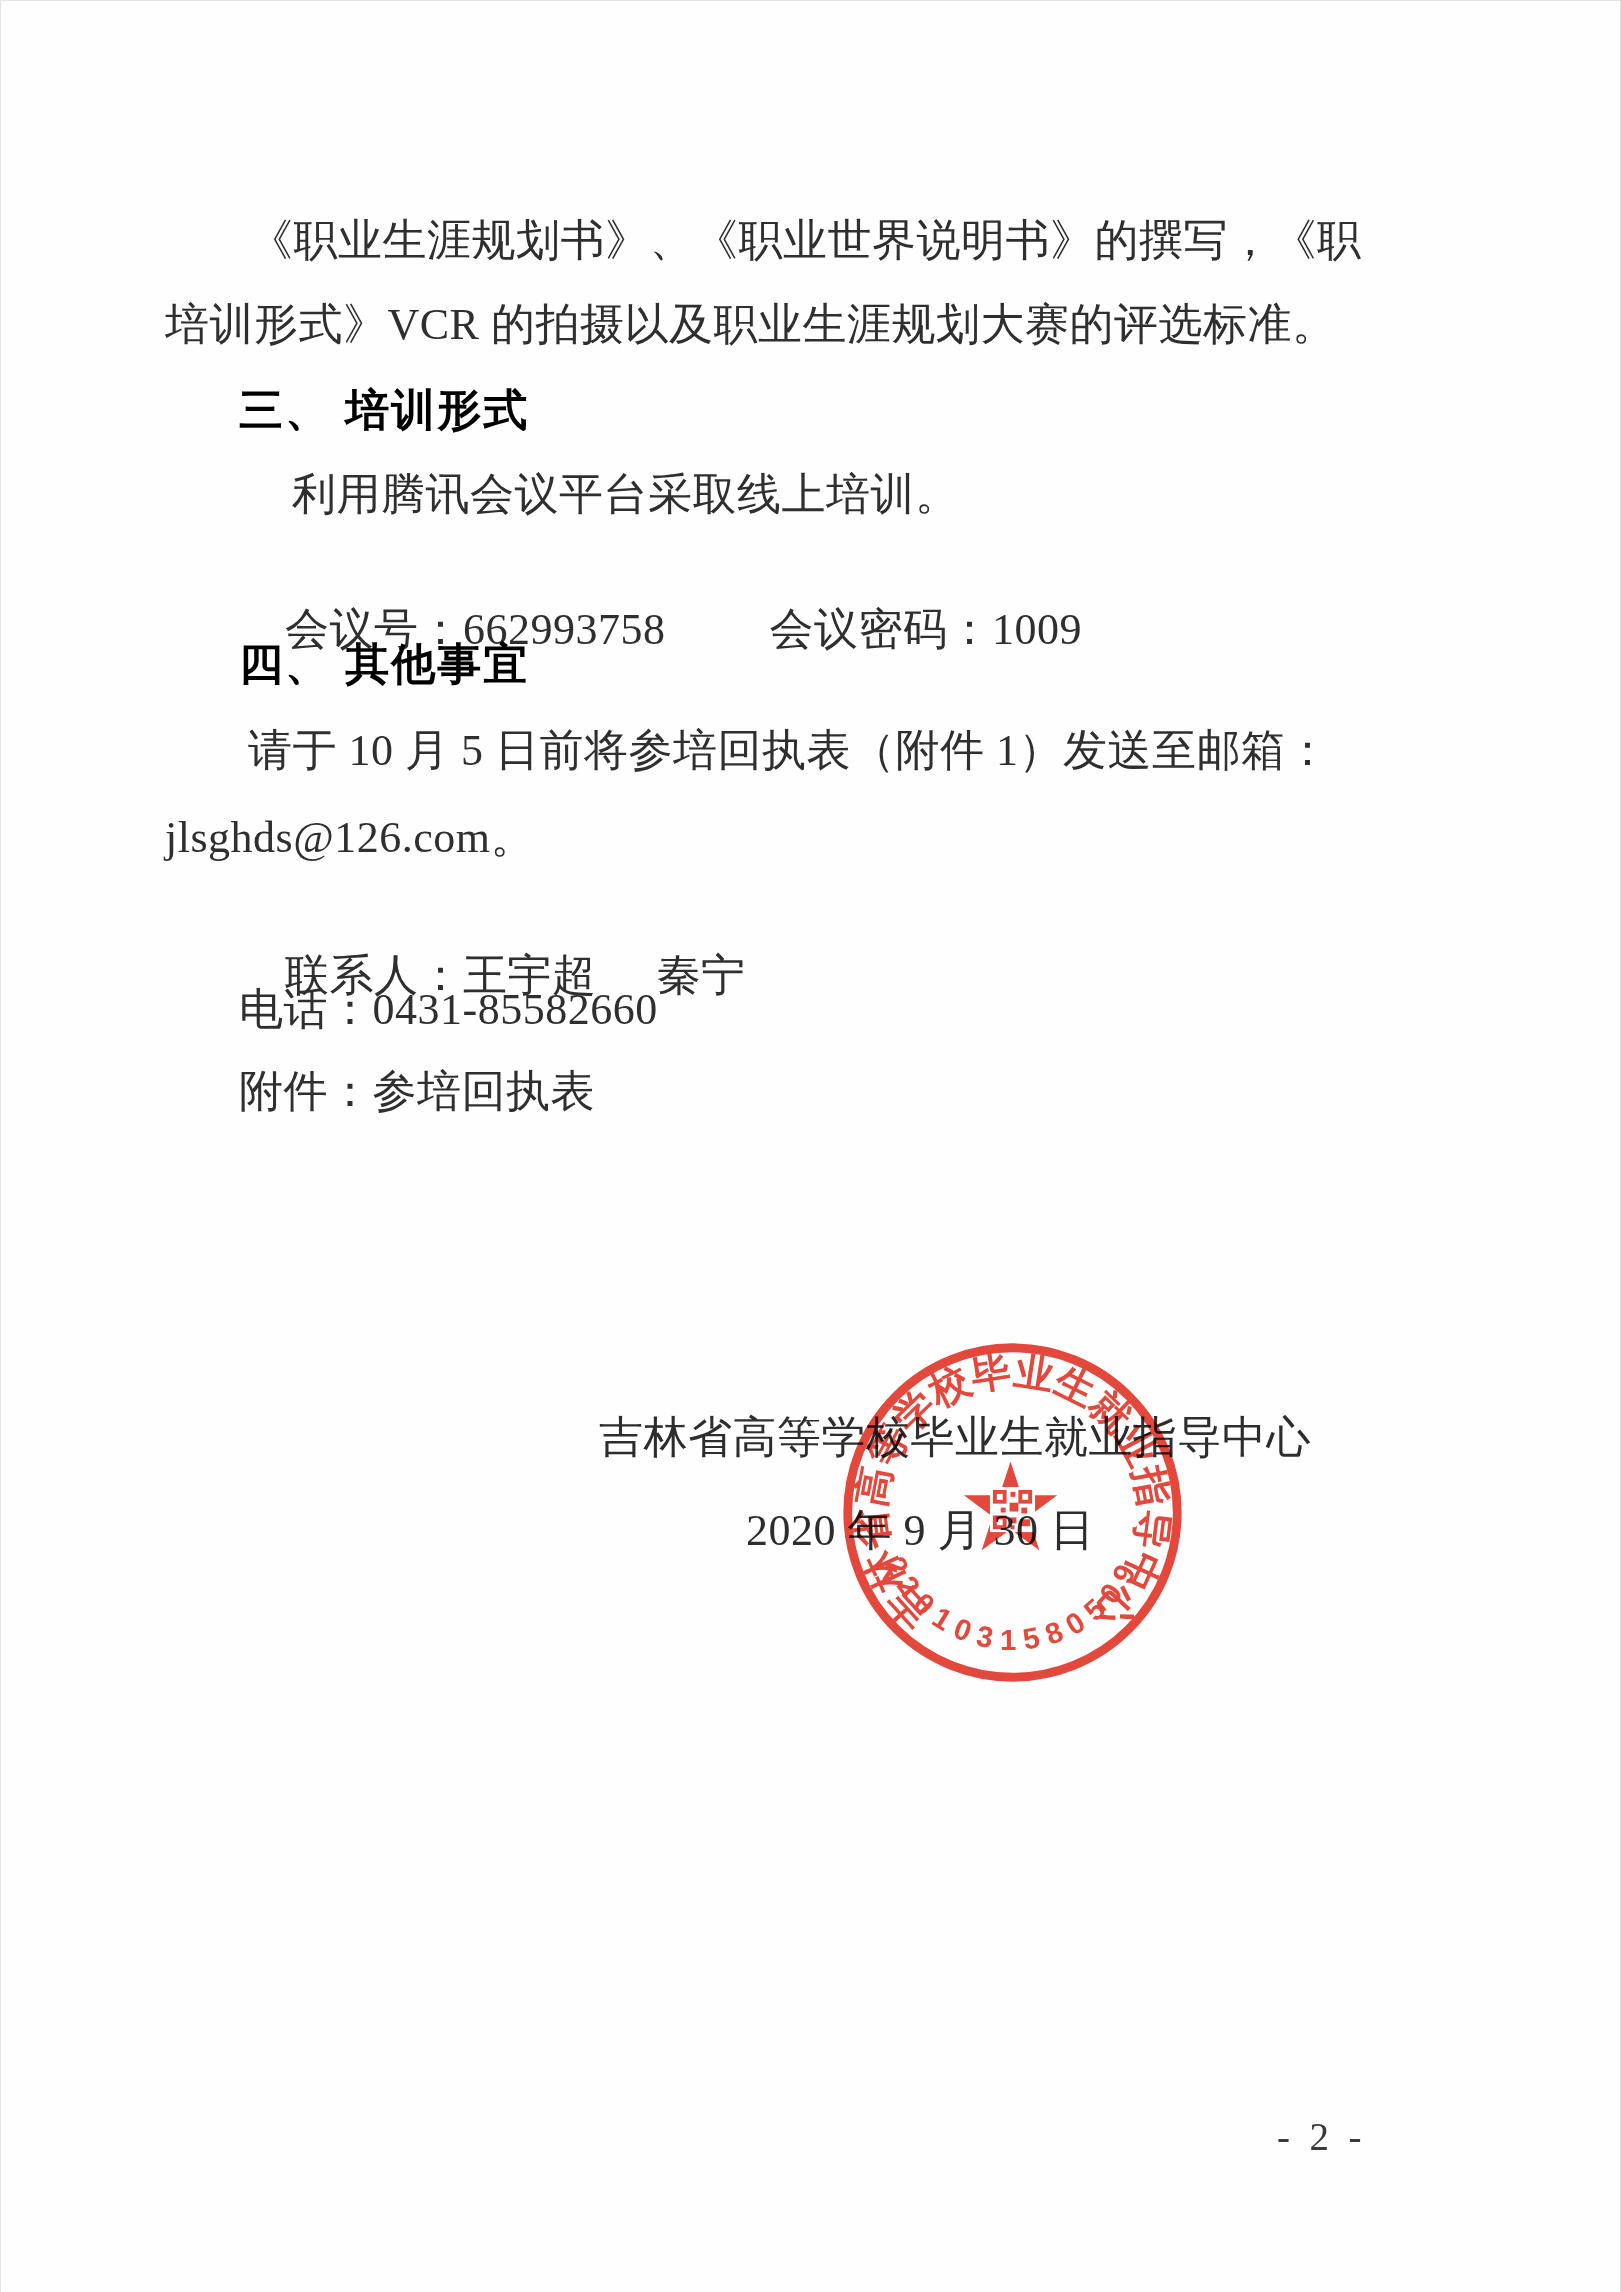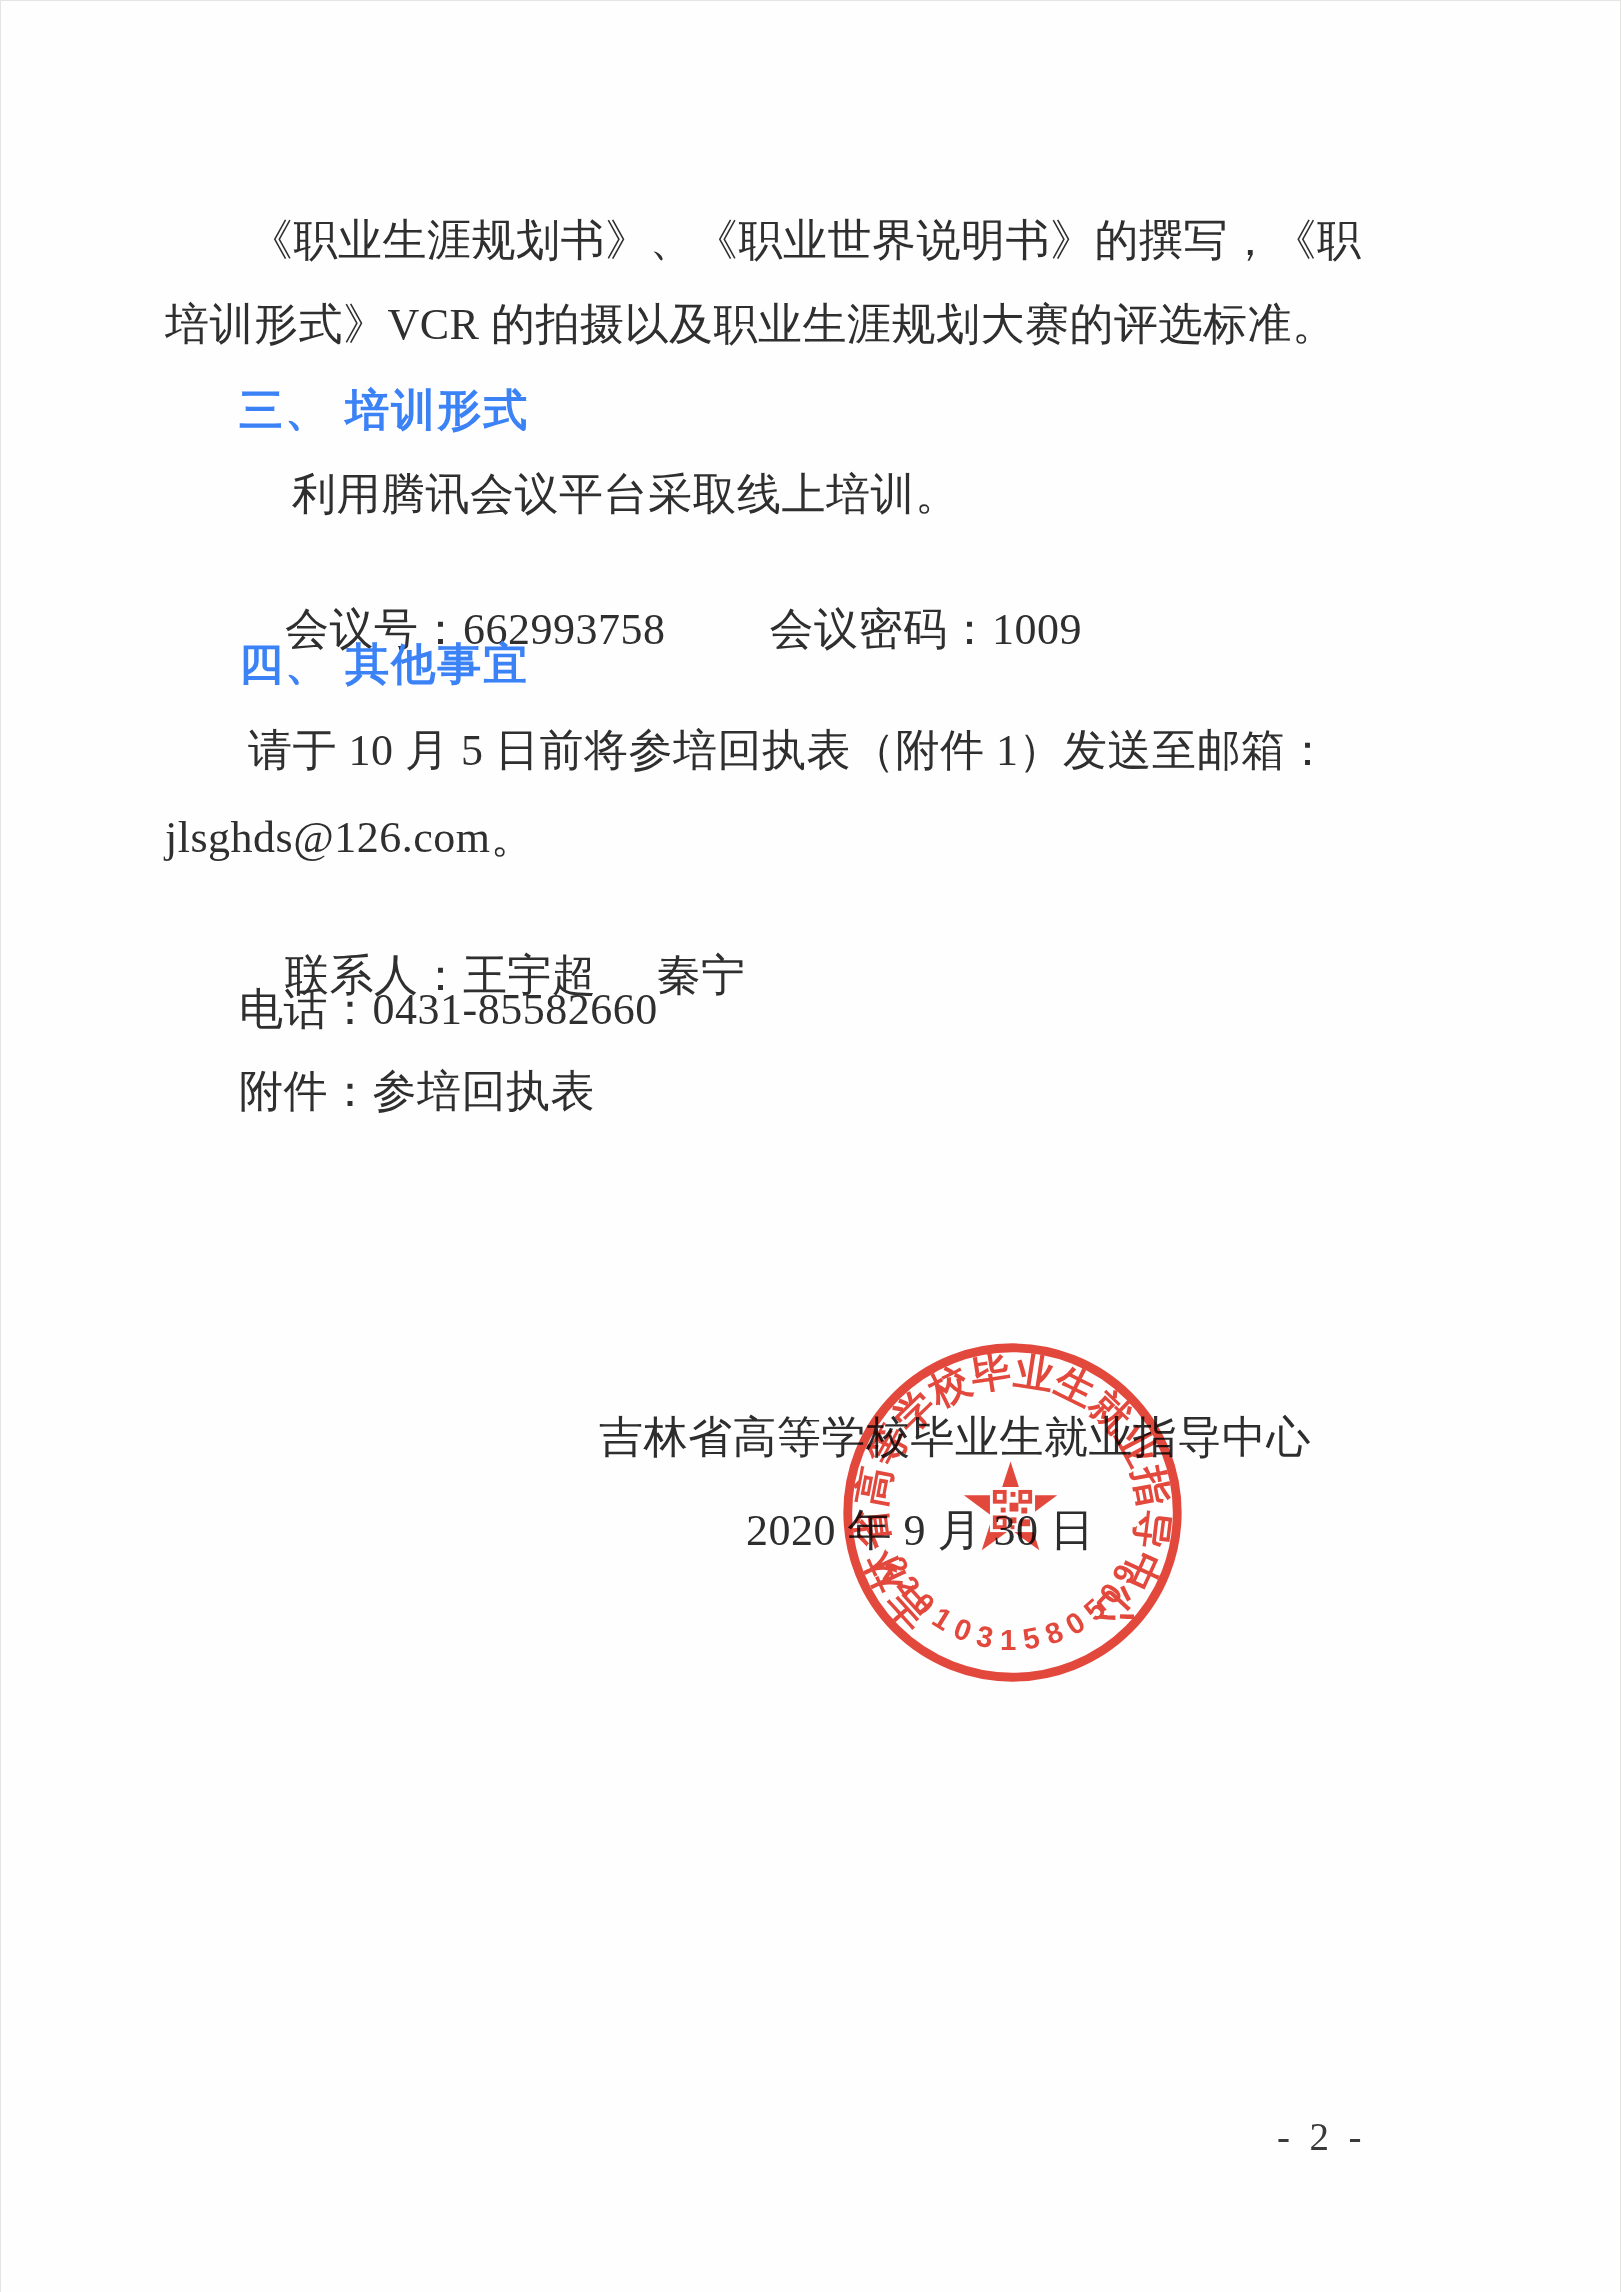--- a/index.html
+++ b/index.html
@@ -18,21 +18,21 @@
     position: absolute;
     font-size: 44px;
     line-height: 1.18;
     color: #2f2f2f;
     white-space: pre;
     letter-spacing: 0.5px;
   }
   .heading {
     font-family: "Liberation Sans", "DejaVu Sans", sans-serif;
     font-weight: 700;
-    color: #3b82f6;
+    color: #000000;
     letter-spacing: 2px;
   }
   .gap-wide { margin-left: 104px; }
   .gap-name { margin-left: 60px; }
   .signature-line { color: #2d2d2d; }
   .page-number {
     font-size: 39px;
     letter-spacing: 4.9px;
     color: #3a3a3a;
   }

